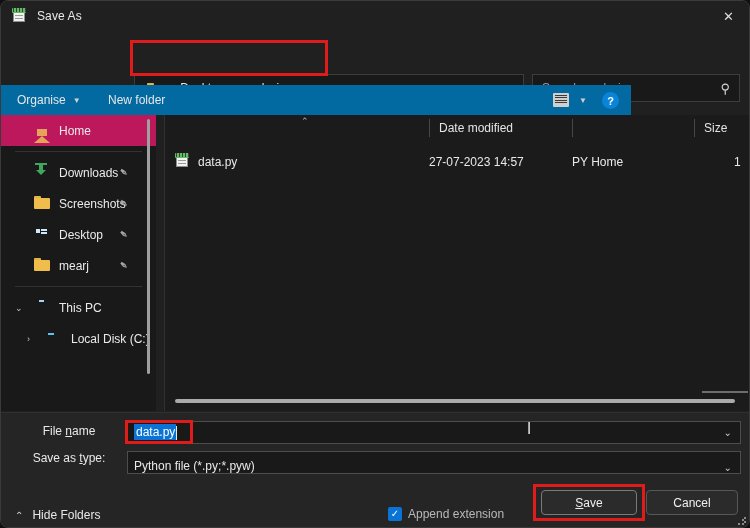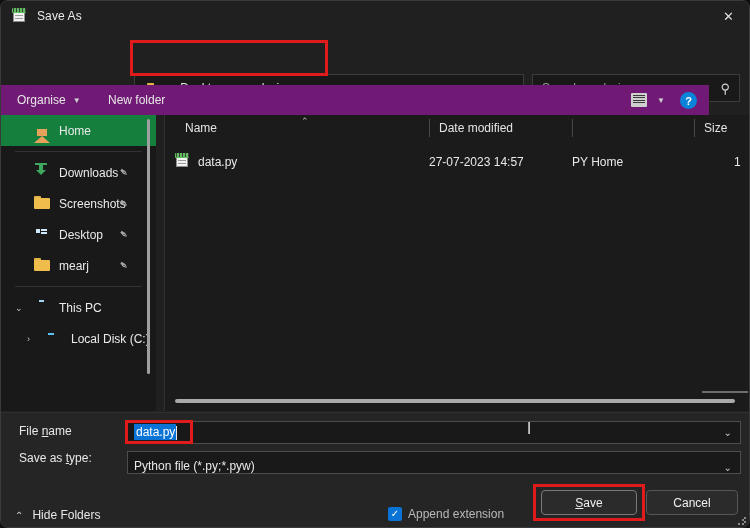--- a/index.html
+++ b/index.html
@@ -202,22 +202,22 @@
     position: absolute;
     right: 9px;
     color: #d2d2d2;
     font-size: 13px;
   }
 
   
   .cmdbar {
     position: absolute;
     left: 0; top: 84px;
-    width: 708px; height: 30px;
-    background: #701a75;
+    width: 630px; height: 30px;
+    background: #0369a1;
   }
   .cmd-item {
     position: absolute;
     top: 0; height: 30px;
     display: flex;
     align-items: center;
     color: #e6e6e6;
     font-size: 12px;
   }
   .cmd-organise { left: 16px; }
@@ -271,21 +271,21 @@
     overflow: hidden;
   }
   .side-item {
     position: relative;
     height: 31px;
     display: flex;
     align-items: center;
     color: #eaeaea;
     font-size: 12px;
   }
-  .side-item.selected { background: #15803d; }
+  .side-item.selected { background: #be185d; }
   .side-ico {
     width: 16px; height: 16px;
     margin-left: 33px;
     margin-right: 9px;
     position: relative;
     flex: 0 0 auto;
   }
   .side-ico.indent-pc { margin-left: 33px; }
   .pin {
     position: absolute;
@@ -482,21 +482,21 @@
     left: 0; top: 411px;
     width: 750px; height: 117px;
     background: #252525;
     border-top: 1px solid #303030;
     box-sizing: border-box;
   }
   .form-label {
     position: absolute;
     color: #e8e8e8;
     font-size: 12px;
-    text-align: left;
+    text-align: center;
   }
   .lbl-filename { left: 18px; top: 11px; width: 100px; }
   .lbl-savetype { left: 18px; top: 38px; width: 100px; }
   .u { text-decoration: underline; }
 
   .combo {
     position: absolute;
     background: #191919;
     border: 1px solid #4d4d4d;
     box-sizing: border-box;
@@ -714,21 +714,20 @@
       <span class="side-ico" style="margin-left:45px"><span class="ico-disk"></span></span>
       <span>Local Disk (C:)</span>
     </div>
 
     <div class="sb-track"></div>
   </div>
   <div class="side-divider"></div>
 
   <div class="filelist">
     <div class="col-head">
-      <div class="ch" style="left:10px;width:254px">Name</div>
       <div class="sort-caret">⌃</div>
       <div class="col-div" style="left:264px"></div>
       <div class="ch" style="left:264px;width:143px">Date modified</div>
       <div class="col-div" style="left:407px"></div>
       <div class="col-div" style="left:529px"></div>
       <div class="ch" style="left:529px;width:57px">Size</div>
     </div>
 
     <div class="file-row">
       <div class="cell" style="left:10px">

